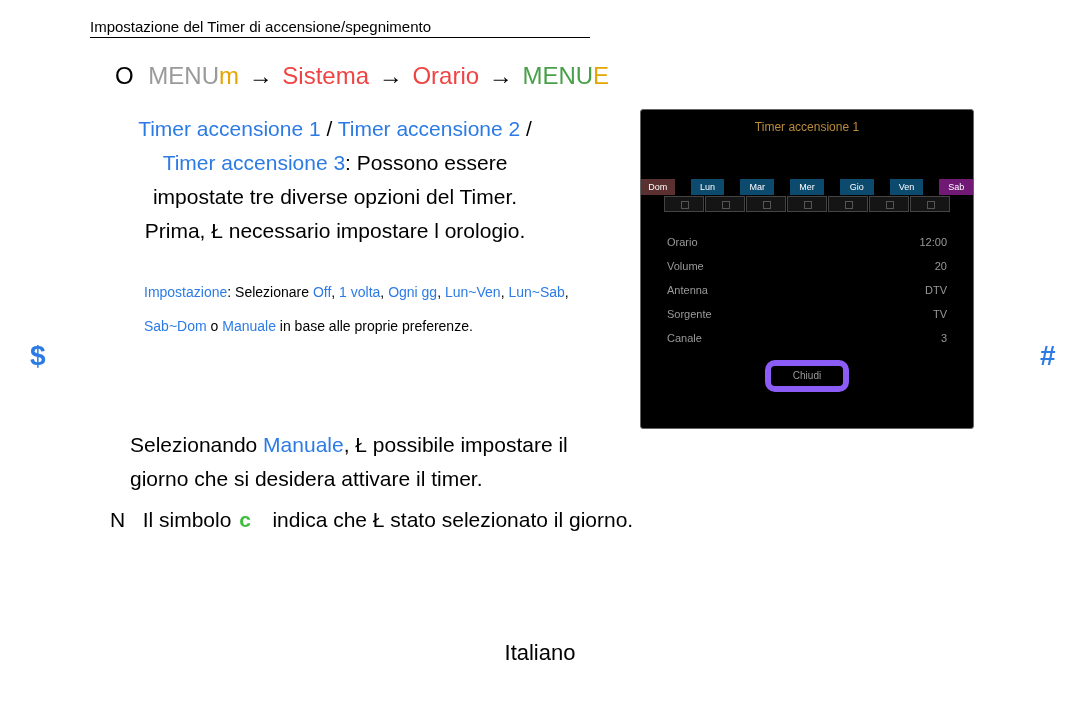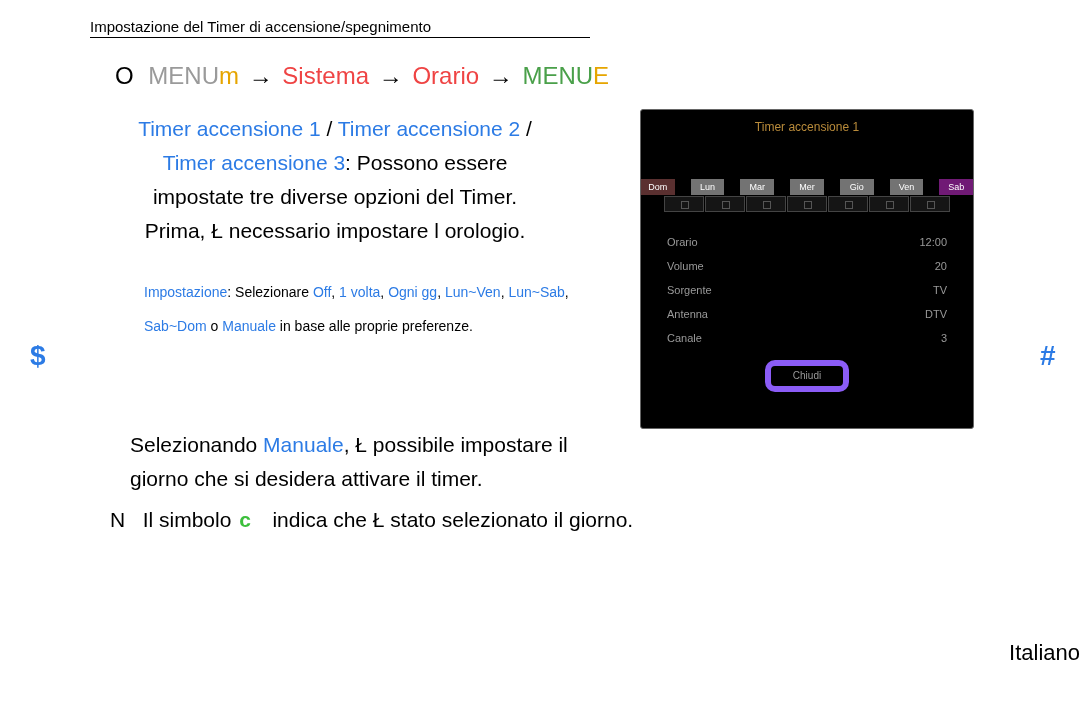--- a/index.html
+++ b/index.html
@@ -16,28 +16,28 @@
   .bc-e{color:#e6a500;}
   .body-text{position:absolute;left:130px;top:112px;width:410px;font-size:21px;line-height:34px;text-align:center;}
   .blue{color:#2c7be5;}
   .black{color:#000;}
   .body-text2{position:absolute;left:130px;top:275px;width:430px;font-size:14px;line-height:34px;margin-left:14px;}
   .body-text3{position:absolute;left:130px;top:380px;width:490px;font-size:21px;line-height:34px;margin-top:48px;}
   .note-line{position:absolute;left:110px;top:508px;font-size:21px;}
   .note-c{color:#3cbf3c;margin:0 4px 0 2px;font-weight:bold;}
   .left-dollar{position:absolute;left:30px;top:340px;color:#2c7be5;font-size:28px;font-weight:bold;}
   .right-hash{position:absolute;left:1040px;top:340px;color:#2c7be5;font-size:28px;font-weight:bold;}
-  .footer{position:absolute;left:0;width:1080px;top:640px;text-align:right;font-size:22px;}
+  .footer{position:absolute;left:0;width:1080px;top:640px;text-align:center;font-size:22px;}
   
   .panel{position:absolute;left:640px;top:109px;width:332px;height:318px;background:#000;border:1px solid #666;border-radius:3px;color:#ddd;font-size:11px;}
   .panel-title{color:#b98b3a;text-align:center;margin-top:10px;font-size:12px;}
   .days-row{display:flex;justify-content:center;gap:16px;margin-top:45px;}
   .day-head{width:40px;height:16px;font-size:9px;text-align:center;line-height:16px;color:#fff;}
   .day-head.sun{background:#5a3030;}
-  .day-head.mid{background:#737373;}
+  .day-head.mid{background:#0c4a6e;}
   .day-head.sat{background:#701a75;}
   .boxes-row{display:flex;justify-content:center;gap:1px;margin-top:1px;}
   .day-box{width:40px;height:16px;border:1px solid #444;box-sizing:border-box;background:#151515;position:relative;}
   .day-box::after{content:"";position:absolute;left:50%;top:50%;width:6px;height:6px;margin:-3px 0 0 -3px;border:1px solid #555;}
   .settings{margin-top:18px;}
   .srow{display:flex;justify-content:space-between;padding:6px 26px;color:#999;font-size:11px;}
   .close-btn{width:72px;height:20px;border:6px solid #8b5cf6;border-radius:10px;margin:10px auto 0;text-align:center;font-size:10px;line-height:20px;color:#999;}
 </style>
 </head>
 <body>
@@ -106,26 +106,26 @@
     <div class="settings">
       <div class="srow">
         <span>Orario</span>
         <span>12:00</span>
       </div>
       <div class="srow">
         <span>Volume</span>
         <span>20</span>
       </div>
       <div class="srow">
+        <span>Antenna</span>
+        <span>DTV</span>
+      </div>
+      <div class="srow">
         <span>Sorgente</span>
         <span>TV</span>
-      </div>
-      <div class="srow">
-        <span>Antenna</span>
-        <span>DTV</span>
       </div>
       <div class="srow">
         <span>Canale</span>
         <span>3</span>
       </div>
     </div>
     <div class="close-btn">Chiudi</div>
   </div>
 
 </div>

